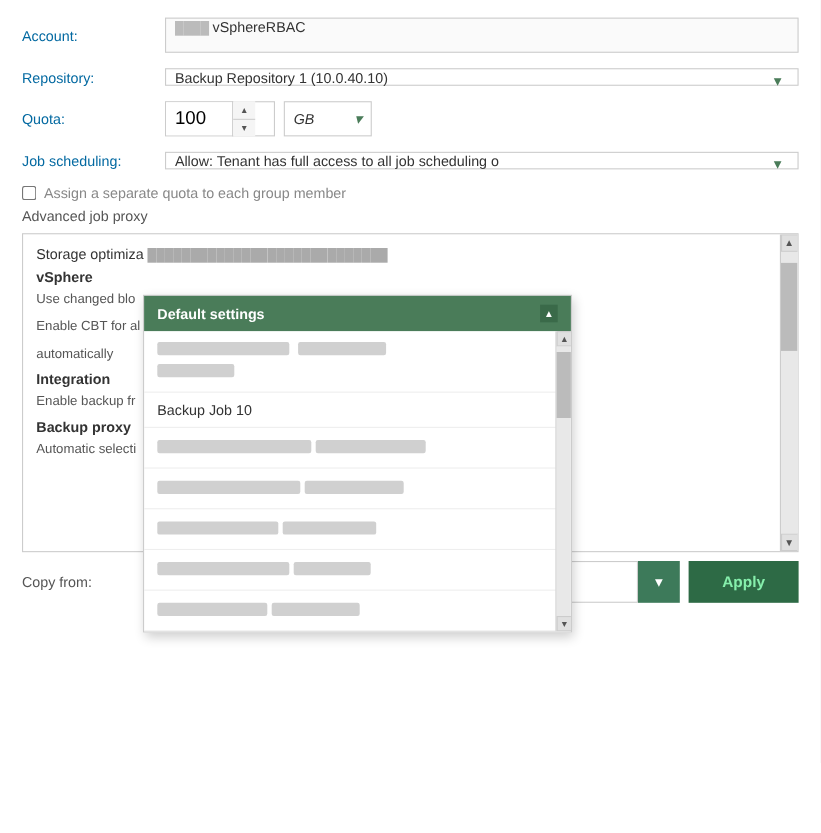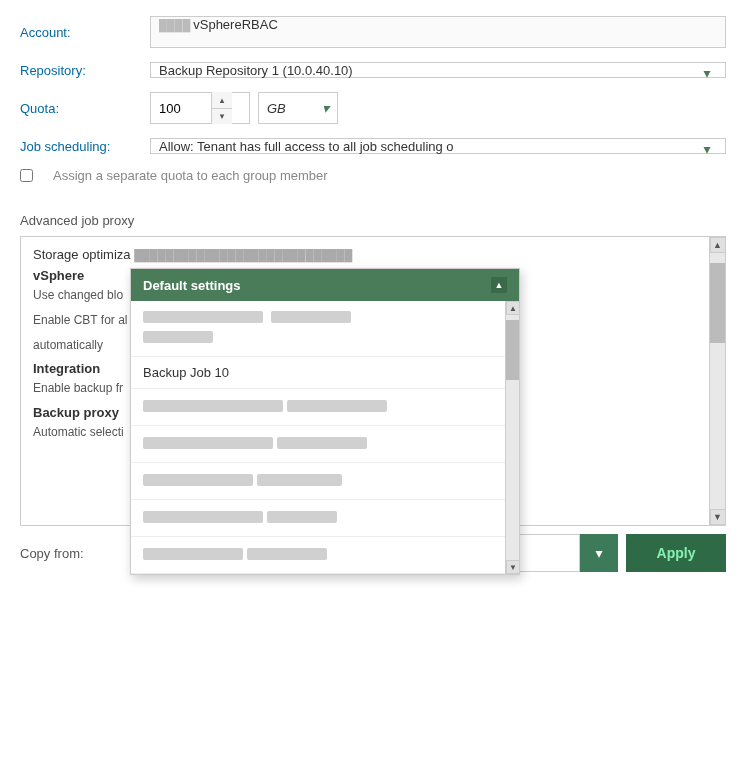--- a/index.html
+++ b/index.html
@@ -75,21 +75,21 @@
       align-items: center;
       border: 1px solid #ccc;
       height: 32px;
       width: 100px;
     }
     .quota-input {
       border: none;
       outline: none;
       width: 60px;
       padding: 0 8px;
-      font-size: 13px;
+      font-size: 17px;
       height: 100%;
       background: #fff;
     }
     .spinner-btns {
       display: flex;
       flex-direction: column;
       height: 32px;
       border-left: 1px solid #ccc;
     }
     .spinner-btn {
@@ -113,22 +113,22 @@
       padding: 0 8px;
       width: 80px;
       cursor: pointer;
       justify-content: space-between;
       background: #fff;
       font-style: italic;
     }
     .checkbox-row {
       display: flex;
       align-items: center;
-      margin-bottom: 30px;
-      gap: 20px;
+      margin-bottom: 6px;
+      gap: 7px;
     }
     .checkbox-label {
       color: #888;
       font-size: 13px;
     }
     .section-label {
       font-size: 13px;
       color: #555;
       margin-bottom: 8px;
       font-weight: normal;

